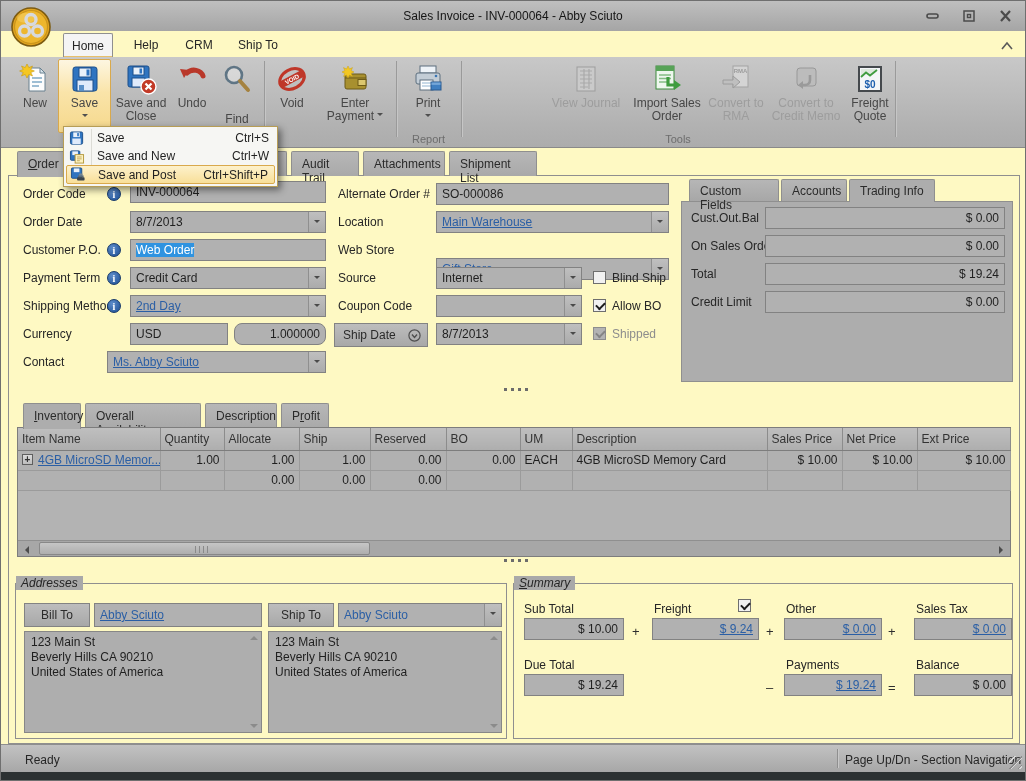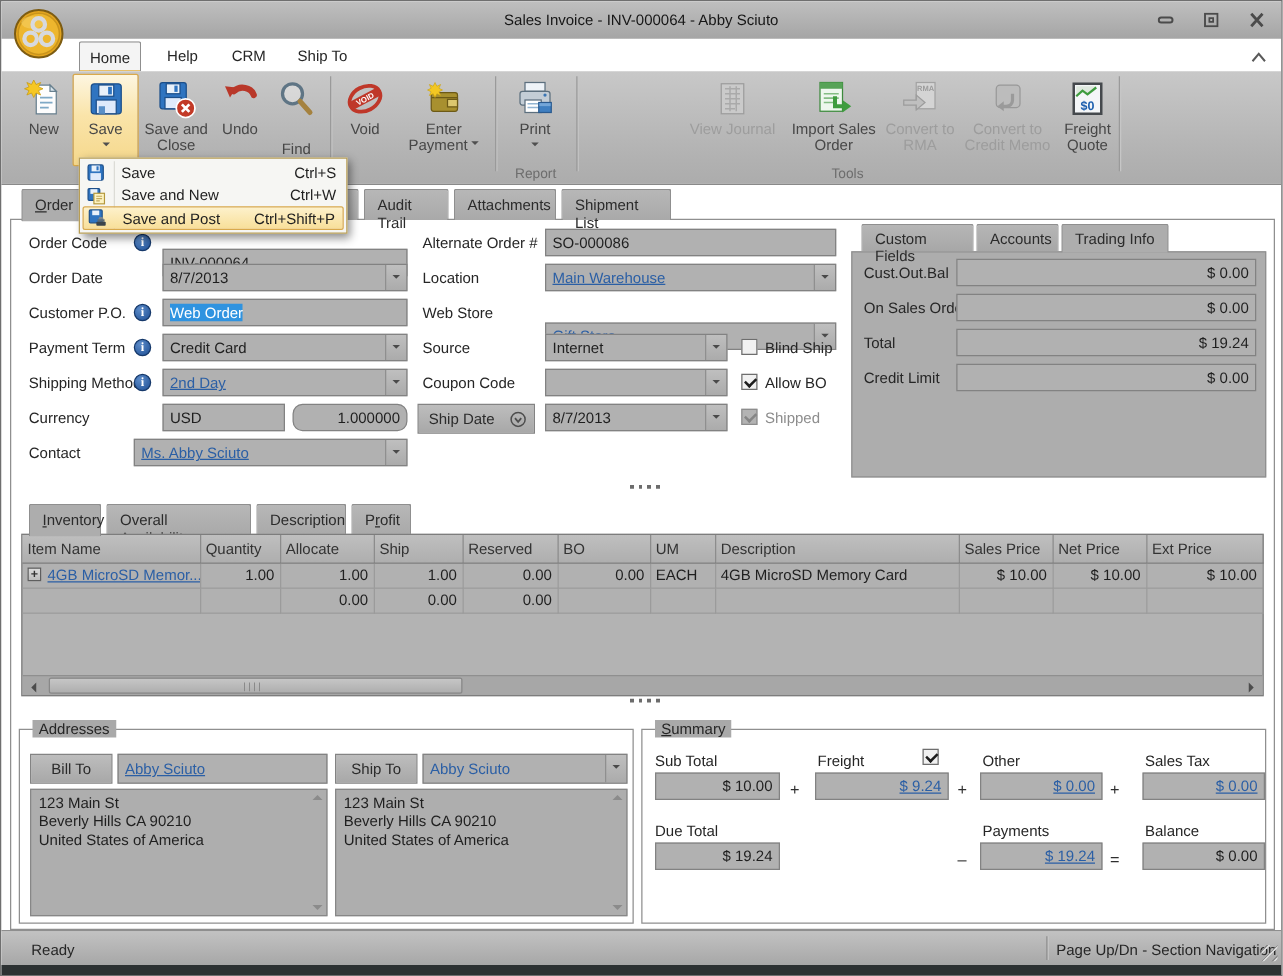--- a/index.html
+++ b/index.html
@@ -1,19 +1,19 @@
 <!DOCTYPE html>
 <html><head>
 <meta charset="utf-8">
 <style>
   * { box-sizing: border-box; margin:0; padding:0; }
   html,body { background:#8d8d8d; }
   #win{
     position:relative; width:1026px; height:781px; overflow:hidden;
-    background:#ffffff; border:1px solid #6f6f6f;
+    background:#fef9c3; border:1px solid #6f6f6f;
     font-family:"Liberation Sans", sans-serif; font-size:12px; color:#1f1f1f;
   }
   
   .titlebar{position:absolute;left:0;top:0;width:100%;height:30px;background:linear-gradient(#bfbfbf,#a5a5a5);}
   .title{position:absolute;left:0;right:0;top:8px;text-align:center;font-size:12px;color:#161616;}
   .winbtns{position:absolute;right:10px;top:7px;display:flex;gap:16px;}
   .winbtn{width:20px;height:16px;display:flex;align-items:center;justify-content:center;}
   .logo{position:absolute;left:7px;top:2px;width:46px;height:48px;z-index:6;}
   
   .tabrow{position:absolute;left:0;top:30px;width:100%;height:26px;}
@@ -75,21 +75,21 @@
   .expand::before{content:"+";position:absolute;left:0;right:0;top:-1px;text-align:center;font:bold 10px/11px "Liberation Sans",sans-serif;color:#333;}
   .hscroll{position:absolute;left:0;right:0;bottom:0;height:16px;background:#a7a7a7;border-top:1px solid #8f8f8f;}
   .sarr{position:absolute;top:0;bottom:0;width:15px;}
   .sarr::after{content:"";position:absolute;top:5px;width:0;height:0;border:4px solid transparent;}
   .sarr.l{left:0;}.sarr.l::after{left:3px;border-right-color:#4c4c4c;}
   .sarr.r{right:0;}.sarr.r::after{right:3px;border-left-color:#4c4c4c;}
   .thumb{position:absolute;left:21px;top:1px;width:331px;height:13px;background:linear-gradient(#c6c6c6,#aeaeae);border:1px solid #888;border-radius:2px;}
   .thumb::after{content:"";position:absolute;left:155px;top:3px;width:15px;height:7px;background:repeating-linear-gradient(90deg,#8a8a8a 0 1px,transparent 1px 4px);}
   
   .grp{position:absolute;border:1px solid #8f8f8f;}
-  .grptitle{position:absolute;top:-8px;left:10px;background:#a9a9a9;padding:0 5px;color:#262626;}
+  .grptitle{position:absolute;top:-8px;left:0;background:#a9a9a9;padding:0 5px;color:#262626;font-style:italic;}
   .btn{position:absolute;height:24px;background:linear-gradient(#bdbdbd,#a8a8a8);border:1px solid #838383;text-align:center;padding-top:4px;color:#2b2b2b;}
   .addr{position:absolute;background:#aeaeae;border:1px solid #878787;padding:3px 6px;line-height:15px;color:#1f1f1f;}
   .addr .tri{position:absolute;right:3px;width:0;height:0;border:4px solid transparent;}
   .addr .tri.up{top:4px;border-bottom-color:#8b8b8b;border-top-width:0;}
   .addr .tri.dn{bottom:4px;border-top-color:#8b8b8b;border-bottom-width:0;}
   .op{position:absolute;font-size:13px;color:#2e2e2e;}
   
   .statusbar{position:absolute;left:0;top:743px;width:100%;height:28px;background:linear-gradient(#c2c2c2,#a7a7a7);border-top:1px solid #8e8e8e;}
   .sbsep{position:absolute;left:836px;top:4px;bottom:4px;width:1px;background:#8f8f8f;box-shadow:1px 0 0 #c8c8c8;}
   .grip{position:absolute;right:3px;bottom:3px;width:13px;height:13px;background:repeating-linear-gradient(135deg,transparent 0 3px,#8c8c8c 3px 4px,#d9d9d9 4px 5px,transparent 5px 6px);}
@@ -299,21 +299,21 @@
 
     <div class="ptab active" style="left:9px;width:54px;"><span class="u">O</span><span>rder</span></div>
     <div class="ptab" style="left:67px;width:100px;">Payments</div>
     <div class="ptab" style="left:171px;width:108px;text-align:right;">Delivery</div>
     <div class="ptab" style="left:283px;width:68px;">Audit Trail</div>
     <div class="ptab" style="left:355px;width:82px;">Attachments</div>
     <div class="ptab" style="left:441px;width:88px;">Shipment List</div>
 
     <span class="lab" style="left:15px;top:33px;">Order Code</span>
     <span class="info" style="left:99px;top:37px;"></span>
-    <div class="fld" style="left:122px;top:49px;width:196px;"><span>INV-000064</span></div>
+    <div class="fld" style="left:122px;top:31px;width:196px;"><span>INV-000064</span></div>
 
     <span class="lab" style="left:15px;top:61px;">Order Date</span>
     <div class="fld" style="left:122px;top:61px;width:196px;"><span>8/7/2013</span><span class="arr"></span></div>
 
     <span class="lab" style="left:15px;top:89px;">Customer P.O.</span>
     <span class="info" style="left:99px;top:93px;"></span>
     <div class="fld" style="left:122px;top:89px;width:196px;"><span class="sel">Web Order</span></div>
 
     <span class="lab" style="left:15px;top:117px;">Payment Term</span>
     <span class="info" style="left:99px;top:121px;"></span>

